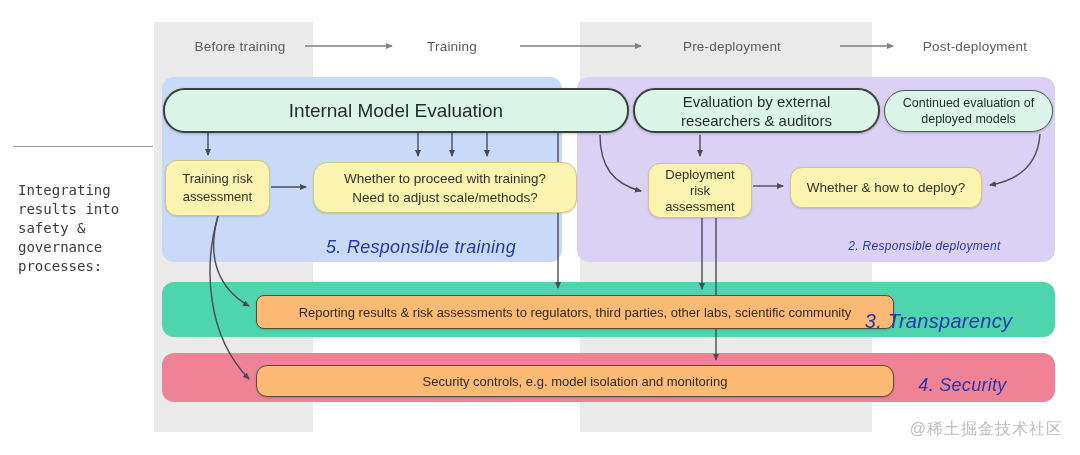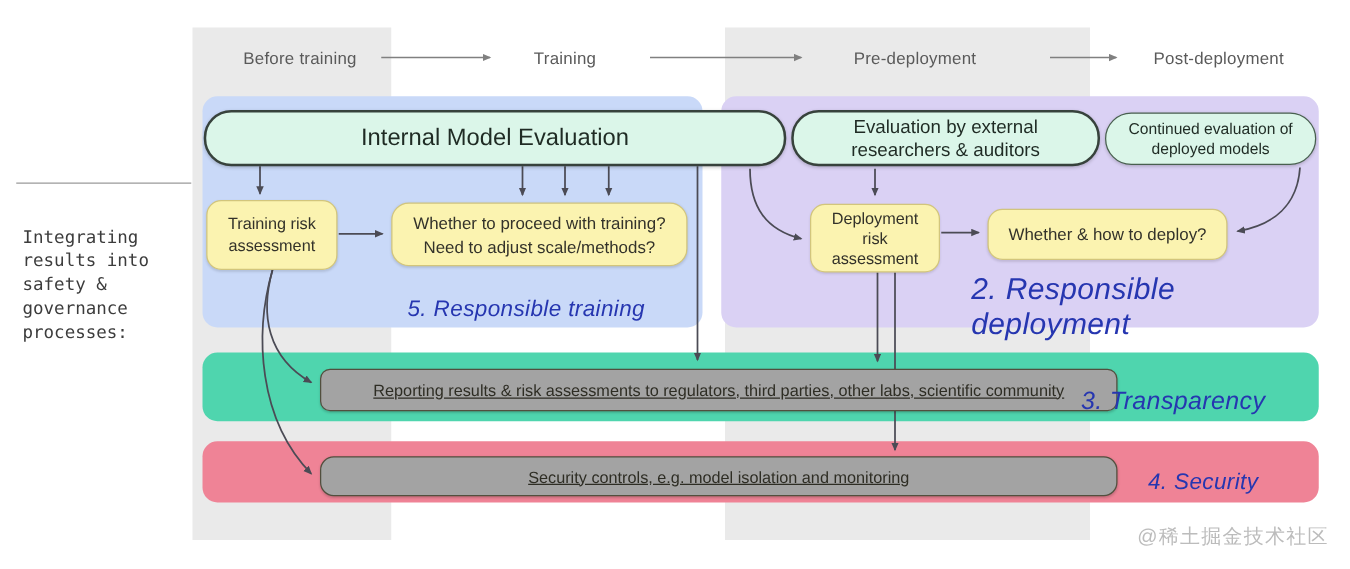--- a/index.html
+++ b/index.html
@@ -30,23 +30,22 @@
   .box-green{
     background:#dbf6e9;border:2.5px solid #37423c;border-radius:22px;color:#1f2b24;
     box-shadow:0 1px 3px rgba(0,0,0,.22);
   }
   .box-green-thin{border-width:1.5px;border-color:#48604f;}
   .box-yellow{
     background:#fbf3b0;border:1.5px solid #d2c57c;border-radius:12px;color:#33322a;
     box-shadow:0 1px 2px rgba(0,0,0,.12);
   }
   .box-wide{
-    background:#a3a3a3;border:1.8px solid #524f3e;border-radius:8px;color:#2e2d24;
+    background:#fdba74;border:1.8px solid #524f3e;border-radius:8px;color:#2e2d24;
     box-shadow:0 1px 2px rgba(0,0,0,.18);
-    text-decoration:underline;
   }
   .sec-label{
     position:absolute;display:flex;align-items:center;justify-content:center;
     font-style:italic;font-weight:500;color:#2636b0;z-index:3;letter-spacing:.3px;
   }
   .watermark{position:absolute;font-size:16px;color:#bcbcbc;z-index:4;letter-spacing:1px;}
 </style>
 </head>
 <body>
 
@@ -107,29 +106,29 @@
   </svg>
 
   <div class="box box-green" style="left:163px;top:88px;width:466px;height:45px;font-size:19px;font-weight:500;">Internal Model Evaluation</div>
   <div class="box box-green" style="left:633px;top:88px;width:247px;height:45px;font-size:15px;line-height:19px;font-weight:500;">Evaluation by external
 researchers &amp; auditors</div>
   <div class="box box-green box-green-thin" style="left:884px;top:90px;width:169px;height:42px;font-size:12.5px;line-height:16px;">Continued evaluation of
 deployed models</div>
 
   <div class="box box-yellow" style="left:165px;top:160px;width:105px;height:56px;font-size:13px;line-height:18px;">Training risk
 assessment</div>
-  <div class="box box-yellow" style="left:313px;top:162px;width:237px;height:51px;font-size:13.5px;line-height:19px;border-radius:14px;">Whether to proceed with training?
+  <div class="box box-yellow" style="left:313px;top:162px;width:264px;height:51px;font-size:13.5px;line-height:19px;border-radius:14px;">Whether to proceed with training?
 Need to adjust scale/methods?</div>
   <div class="box box-yellow" style="left:648px;top:163px;width:104px;height:55px;font-size:13px;line-height:16px;">Deployment
 risk
 assessment</div>
   <div class="box box-yellow" style="left:790px;top:167px;width:192px;height:41px;font-size:13.5px;">Whether &amp; how to deploy?</div>
   <div class="box box-wide" style="left:256px;top:295px;width:638px;height:34px;font-size:13px;">Reporting results &amp; risk assessments to regulators, third parties, other labs, scientific community</div>
   <div class="box box-wide" style="left:256px;top:365px;width:638px;height:32px;font-size:13px;border-radius:11px;">Security controls, e.g. model isolation and monitoring</div>
 
   <div class="sec-label" style="left:280px;top:236px;width:282px;height:22px;font-size:18px;">5. Responsible training</div>
-  <div class="sec-label" style="left:777px;top:235px;width:295px;height:22px;font-size:24px;">2. Responsible deployment</div>
+  <div class="sec-label" style="left:777px;top:235px;width:295px;height:22px;font-size:12px;">2. Responsible deployment</div>
   <div class="sec-label" style="left:856px;top:310px;width:165px;height:22px;font-size:20px;">3. Transparency</div>
   <div class="sec-label" style="left:880px;top:374px;width:165px;height:22px;font-size:18px;">4. Security</div>
 
   <div class="watermark" style="right:17px;top:419px;">@稀土掘金技术社区</div>
 
 </div>
 
 </body></html>

